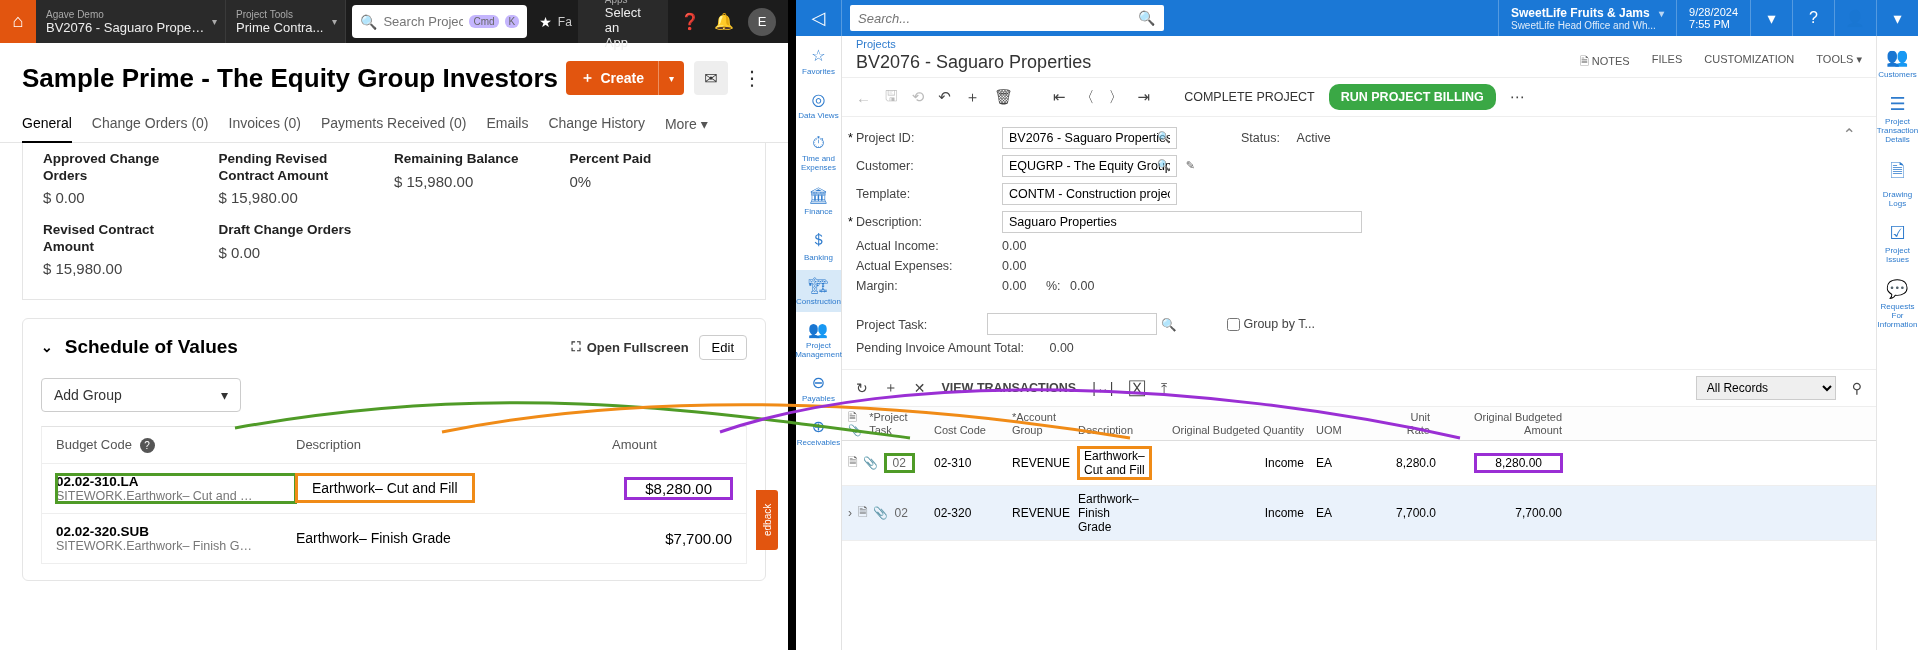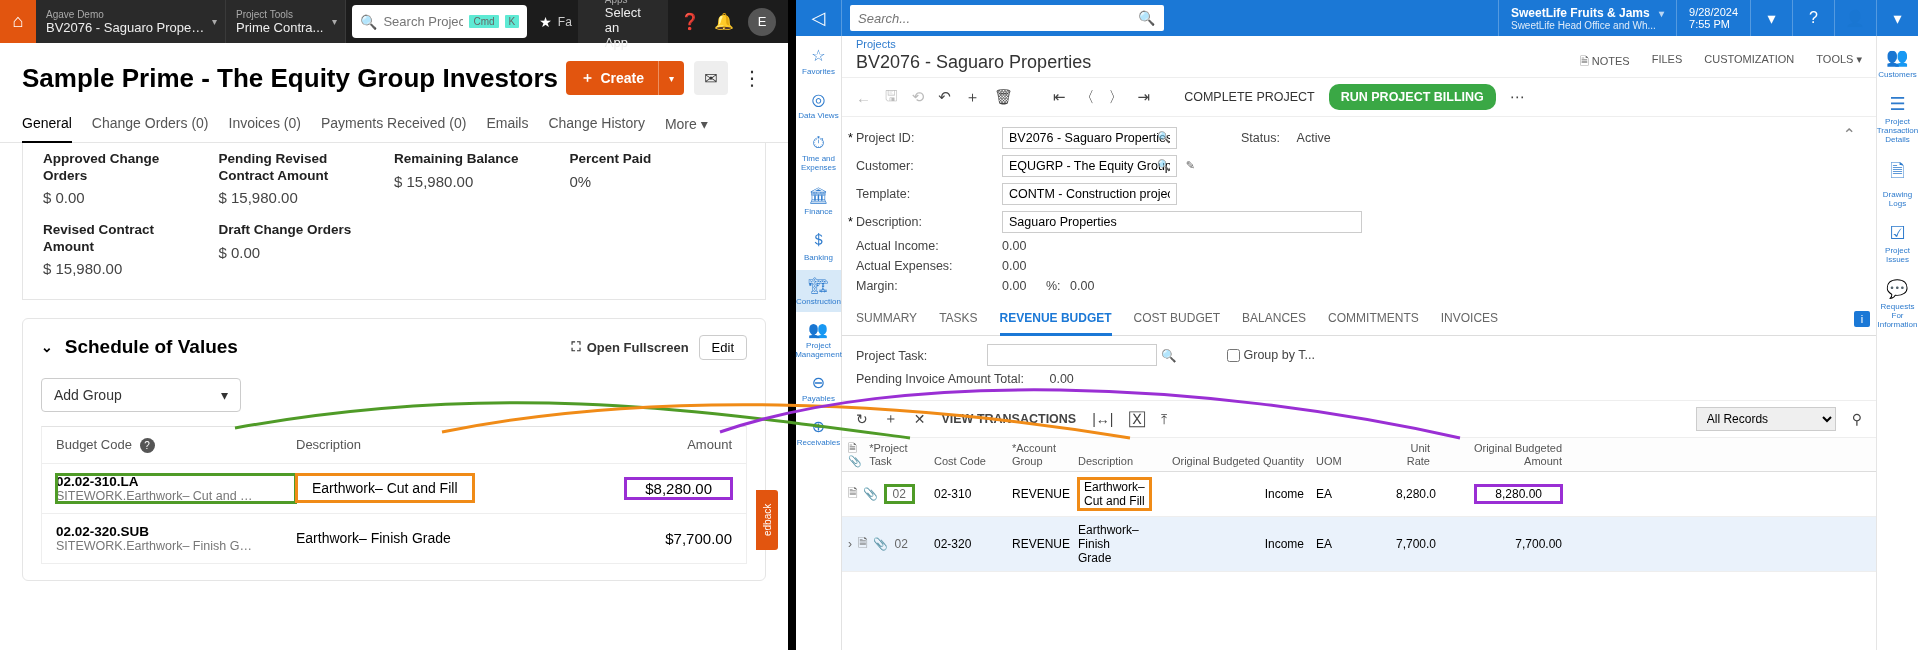--- a/index.html
+++ b/index.html
@@ -10,21 +10,21 @@
 
 .l-top { background: #1c1c1c; height: 43px; display: flex; align-items: stretch; }
 .l-home { background: #e2550f; width: 36px; display:flex; align-items:center; justify-content:center; color:#fff; font-size:18px; }
 .l-dd { background: #2a2a2a; border-right: 1px solid #3a3a3a; padding: 4px 10px; display:flex; flex-direction:column; justify-content:center; position:relative; min-width: 190px; }
 .l-dd .sm { font-size: 10px; color: #aaa; }
 .l-dd .lg { font-size: 13px; color: #eee; white-space:nowrap; overflow:hidden; text-overflow:ellipsis; max-width: 160px; }
 .l-dd .caret { position:absolute; right:8px; top: 16px; color:#aaa; font-size: 10px; }
 .l-search { background:#fff; border-radius:4px; margin:5px 6px; padding: 0 8px; display:flex; align-items:center; gap:6px; min-width: 170px; }
 .l-search .ico { color:#555; font-size:14px; }
 .l-search input { border:none; outline:none; font-size:13px; width: 80px; }
-.l-search .kbd { font-size: 10px; background:#5eead4; border-radius:1px; padding: 1px 4px; color:#666; }
+.l-search .kbd { font-size: 10px; background:#c4b5fd; border-radius:6px; padding: 1px 4px; color:#666; }
 .l-star { display:flex; align-items:center; color:#fff; padding: 0 6px; font-size:14px; }
 .l-fav { color:#ccc; font-size:12px; display:flex; align-items:center; padding-right:6px; }
 .l-crumb { background:#2a2a2a; padding:4px 27px; display:flex; flex-direction:column; justify-content:center; flex:1; }
 .l-crumb .sm{font-size:10px; color:#aaa;} .l-crumb .lg{font-size:13px; color:#eee;}
 .l-top-r { display:flex; align-items:center; gap:14px; padding: 0 12px; color:#fff; font-size:16px; }
 .l-avatar { width:28px; height:28px; border-radius:50%; background:#555; display:flex; align-items:center; justify-content:center; font-size:13px; }
 
 .l-head { padding: 18px 22px 10px; display:flex; align-items:center; justify-content:space-between; }
 .l-title { font-size: 26px; font-weight: 700; }
 .l-head-r { display:flex; align-items:center; gap:10px; }
@@ -49,21 +49,21 @@
 .l-chev { font-size: 14px; }
 .l-sov-b { display:flex; gap:10px; align-items:center; }
 .l-full { display:flex; align-items:center; gap:6px; font-size: 13px; color:#333; font-weight:600; }
 .l-edit { border:1px solid #ccc; border-radius:4px; padding: 4px 12px; font-size:13px; background:#fff; }
 
 .l-select { margin-top: 18px; }
 .l-select .ctl { border:1px solid #ccc; border-radius:4px; padding: 8px 12px; width: 200px; display:flex; justify-content:space-between; align-items:center; font-size:14px; color:#333; }
 
 .l-table { margin-top: 14px; border:1px solid #eee; border-top:1px solid #e2e2e2; }
 .l-th { display:grid; grid-template-columns: 240px 1fr 120px; padding: 10px 14px; font-size:13px; color:#555; }
-.l-th .amt { text-align:right; }
+.l-th .amt { }
 .l-th .help { display:inline-flex; width:15px; height:15px; border-radius:50%; background:#555; color:#fff; font-size:10px; align-items:center; justify-content:center; margin-left:4px; }
 .l-tr { display:grid; grid-template-columns: 240px 1fr 120px; padding: 10px 14px; border-top:1px solid #eee; align-items:center; font-size:14px; }
 .l-tr .code { font-weight:600; font-size: 13.5px; }
 .l-tr .sub { font-size: 12.5px; color:#777; white-space:nowrap; overflow:hidden; text-overflow:ellipsis; max-width: 200px; }
 .l-tr .amt { text-align:right; font-size:15px; font-weight:500; }
 
 
 .box-green { outline: 3px solid #4f9b27; outline-offset: -2px; }
 .box-orange { outline: 3px solid #f08b17; outline-offset: -2px; }
 .box-purple { outline: 3px solid #9a2fd4; outline-offset: -2px; padding:2px 20px; display:inline-block; }
@@ -419,30 +419,20 @@
           <div class="r-val">0.00</div>
         </div>
       <div class="r-row">
           <div class="r-lbl">Margin:</div>
           <div class="r-val" style="width:44px">0.00</div>
           <div class="r-lbl" style="width:24px">%:</div>
           <div class="r-val">0.00</div>
         </div>
     </div>
 
-    <div class="r-tabs" style="position:relative">
-      <div class="t">SUMMARY</div>
-      <div class="t">TASKS</div>
-      <div class="t active">REVENUE BUDGET</div>
-      <div class="t">COST BUDGET</div>
-      <div class="t">BALANCES</div>
-      <div class="t">COMMITMENTS</div>
-      <div class="t">INVOICES</div>
-      <span class="r-info">i</span>
-    </div>
 
     <div class="r-filter">
       <div class="row">
         <span><span class="lbl">Project Task:</span> <input class="f" style=""> 🔍</span>
         <span class="chk">
             <input type="checkbox" style=""> 
             <span>Group by T...</span>
           </span>
       </div>
       <div class="row">

